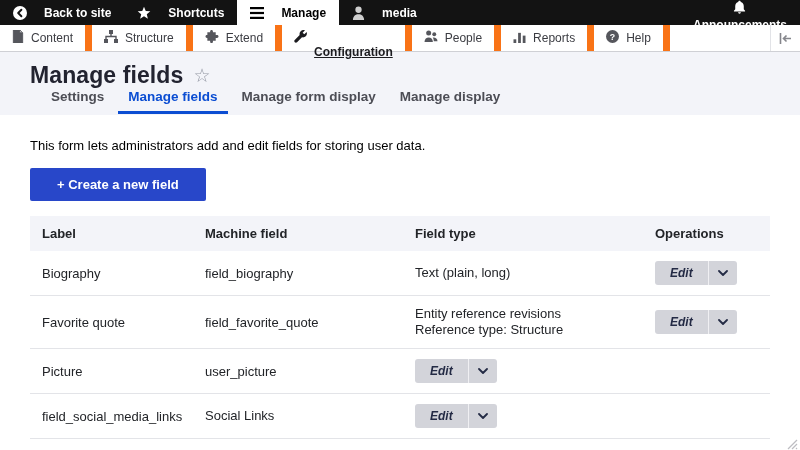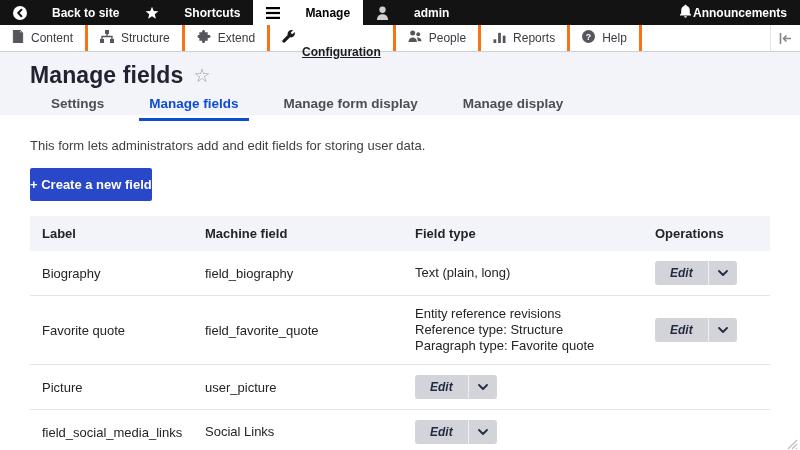--- a/index.html
+++ b/index.html
@@ -2,45 +2,45 @@
 <html><head>
 <meta charset="utf-8">
 <style>
   * { margin:0; padding:0; box-sizing:border-box; }
   html,body { width:800px; height:450px; }
   body { font-family:"Liberation Sans", sans-serif; background:#fff; }
   .page { position:relative; width:800px; height:450px; overflow:hidden; background:#fff; }
 
   
   .topbar { display:flex; align-items:stretch; height:25px; background:#131313; color:#fff; font-size:12px; font-weight:bold; }
-  .topbar-item { display:flex; align-items:center; gap:25px; padding:8px 13px; cursor:pointer; white-space:nowrap; }
+  .topbar-item { display:flex; align-items:center; gap:17px; padding:8px 13px; cursor:pointer; white-space:nowrap; }
   .topbar-item.active { background:#fff; color:#000; }
   .topbar-item .ticon { display:flex; align-items:center; }
-  .topbar-right { margin-left:auto; display:flex; align-items:center; gap:1px; padding:0 13px; cursor:pointer; }
+  .topbar-right { margin-left:auto; display:flex; align-items:center; gap:1px; padding:0 13px; cursor:pointer;flex-direction:column; }
 
   
   .adminbar { display:flex; align-items:stretch; height:27px; background:#fff; border-bottom:1px solid #cfd0d5; font-size:12px; color:#3b3c42; }
-  .adminbar-item { display:flex; align-items:center; gap:7px; padding:0 12px; border-right:3px solid #f97316; cursor:pointer; white-space:nowrap; }
+  .adminbar-item { display:flex; align-items:center; gap:7px; padding:0 12px; border-right:7px solid #f97316; cursor:pointer; white-space:nowrap; }
   .adminbar-item.active .albl { font-weight:bold; text-decoration:underline; color:#1b1b1f;margin-top:28px; }
   .adminbar-item svg { flex:0 0 auto; }
   .adminbar-collapse { margin-left:auto; display:flex; align-items:center; justify-content:center; width:30px; border-left:1px solid #e2e3e7; color:#85868c; cursor:pointer; }
 
   
   .pagehead { background:#f3f4f9; padding:10px 0 0 30px; height:63px; }
   .title-row { display:flex; align-items:center; gap:10px; }
   .page-title { font-size:23px; font-weight:bold; color:#222330; letter-spacing:0.1px; }
   .fav-star { font-size:19px; color:#9498a4; cursor:pointer; line-height:1; }
-  .tabs { display:flex; gap:25px; margin-left:11px; margin-top:7px; }
+  .tabs { display:flex; gap:4px; margin-left:11px; }
   .tab { padding:0 10px 7px 10px; font-size:13.5px; font-weight:bold; color:#4c4d55; cursor:pointer; border-bottom:3px solid transparent; white-space:nowrap; }
   .tab.active { color:#0b4dd2; border-bottom-color:#0b4dd2; }
 
   
   .content { padding:0 30px; }
-  .desc { margin-top:23px; font-size:13px; color:#404040; }
-  .create-btn { display:inline-block; margin-top:15px; background:#2847c9; color:#fff; font-weight:bold; font-size:13px; padding:9px 0; border:none; border-radius:2px; cursor:pointer; font-family:"Liberation Sans", sans-serif; }
+  .desc { margin-top:23px; font-size:13px; color:#000000; }
+  .create-btn { display:inline-block; margin-top:15px; background:#2847c9; color:#fff; font-weight:bold; font-size:13px; padding:9px 27px; border:none; border-radius:2px; cursor:pointer; font-family:"Liberation Sans", sans-serif; }
 
   
   .ftable { margin-top:15px; width:740px; font-size:13px; color:#222428; }
   .thead, .trow { display:grid; grid-template-columns:163px 210px 240px auto; align-items:center; padding-left:12px; }
   .thead { background:#f3f4f9; font-weight:bold; padding-top:10px; padding-bottom:10px; }
   .trow { border-bottom:1px solid #e3e4e8; padding-top:10px; padding-bottom:10px; }
   .type-cell div { line-height:16px; }
   .ops-cell { display:flex; }
   .edit-btn { display:flex; align-items:stretch; background:#d3d4da; border-radius:3px; overflow:hidden; cursor:pointer; }
   .edit-label { padding:5px 15px; font-size:12px; font-weight:bold; color:#242b45;font-style:italic; }
@@ -84,21 +84,21 @@
       </span>
       <span>Manage</span>
     </div>
     <div class="topbar-item">
       <span class="ticon">
         <svg width="13" height="14" viewBox="0 0 14 15" fill="#cfcfcf">
             <circle cx="7" cy="4" r="3.4"></circle>
             <path d="M1 15 C1 10.6 4 8.8 7 8.8 C10 8.8 13 10.6 13 15 Z"></path>
           </svg>
       </span>
-      <span>admin</span>
+      <span>media</span>
     </div>
     <div class="topbar-right">
       <span class="ticon">
         <svg width="13" height="14" viewBox="0 0 14 15" fill="#fff">
             <path d="M7 0.8 C7.8 0.8 8.3 1.4 8.3 2.1 C10.4 2.7 11.6 4.4 11.6 6.6 L11.6 9.8 L13 11.6 L13 12.3 L1 12.3 L1 11.6 L2.4 9.8 L2.4 6.6 C2.4 4.4 3.6 2.7 5.7 2.1 C5.7 1.4 6.2 0.8 7 0.8 Z"></path>
             <path d="M5.5 13.1 L8.5 13.1 C8.5 14 7.8 14.7 7 14.7 C6.2 14.7 5.5 14 5.5 13.1 Z"></path>
           </svg>
       </span>
       <span>Announcements</span>
     </div>
@@ -220,21 +220,20 @@
                 </span>
               </div>
             </div>
           </div>
           <div class="trow">
             <div>Favorite quote</div>
             <div>field_favorite_quote</div>
             <div class="type-cell">
               <div>Entity reference revisions</div>
               <div>Reference type: Structure</div>
-              <div>Paragraph type: Favorite quote</div>
             </div>
             <div class="ops-cell">
               <div class="edit-btn">
                 <span class="edit-label">Edit</span>
                 <span class="edit-divider"></span>
                 <span class="edit-caret">
                   <svg width="10" height="6" viewBox="0 0 10 6">
                     <path d="M1 1 L5 5 L9 1" fill="none" stroke="#242b45" stroke-width="1.8" stroke-linecap="round" stroke-linejoin="round"></path>
                   </svg>
                 </span>

